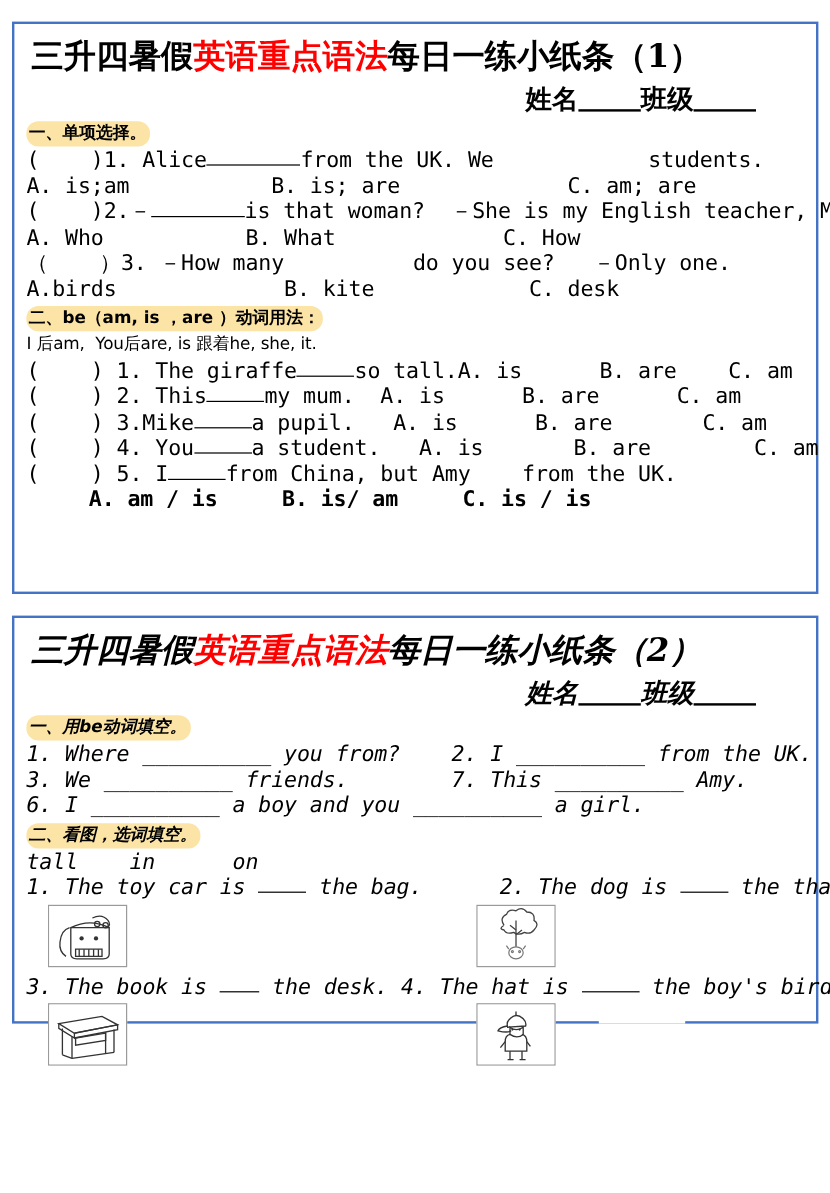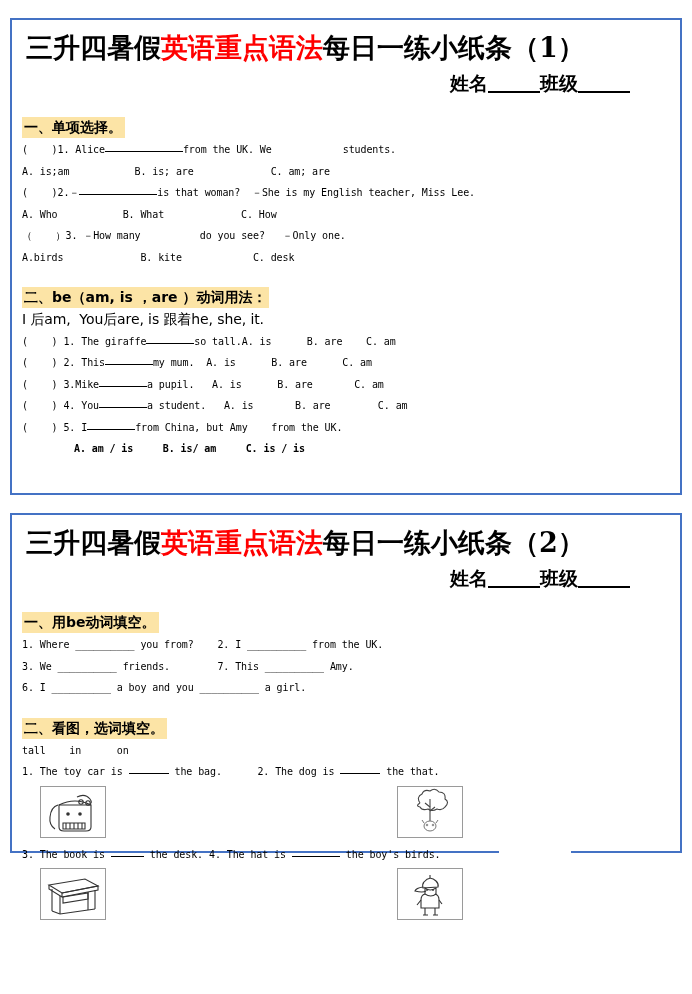--- a/index.html
+++ b/index.html
@@ -22,21 +22,21 @@
     padding: 18px 10px 16px 10px;
   }
   .card {
     position: relative;
     box-sizing: border-box;
     border: 2px solid #4472C4;
     background: #ffffff;
     padding: 6px 10px 8px 10px;
   }
   .card-1 { height: 477px; }
-  .card-2 { height: 340px; margin-top: 18px; }
+  .card-2 { height: 340px; margin-top: 18px; font-style: italic; }
 
   
   .card-2::after {
     content: "";
     position: absolute;
     left: 487px;
     bottom: -2px;
     width: 72px;
     height: 3px;
     background: #ffffff;
@@ -49,48 +49,49 @@
     line-height: 40px;
     letter-spacing: 0px;
     white-space: nowrap;
     margin: 2px 0 0 4px;
   }
   .title .red { color: #FF0000; }
 
   .namebar {
     font-family: "DejaVu Serif", "Liberation Serif", serif;
     font-weight: bold;
-    font-size: 19px;
+    font-size: 22px;
     line-height: 30px;
     text-align: right;
     padding-right: 40px;
     white-space: nowrap;
   }
   .ul-sm {
     display: inline-block;
     border-bottom: 2px solid #000;
     width: 52px;
     vertical-align: -3px;
   }
 
   .hl {
     display: inline-block;
     background: #FCE4A6;
     font-family: "DejaVu Sans", "Liberation Sans", sans-serif;
     font-size: 14px;
     font-weight: bold;
     line-height: 19px;
     padding: 1px 3px 1px 2px;
-    margin: 17px 0 0 0;
+    margin: 1px 0 0 0;
     white-space: nowrap;
+    border-radius: 10px;
   }
   .hl-row { margin: 2px 0 1px 0; }
 
   .ln {
-    font-size: 10px;
+    font-size: 18px;
     line-height: 21.5px;
     white-space: pre;
     letter-spacing: -0.1px;
     margin: 0;
   }
   .ln.cn { font-family: "DejaVu Sans", "Liberation Sans", sans-serif; font-size: 14px; }
   .ln.indent { padding-left: 52px; font-weight: bold; }
 
   .blank {
     display: inline-block;

